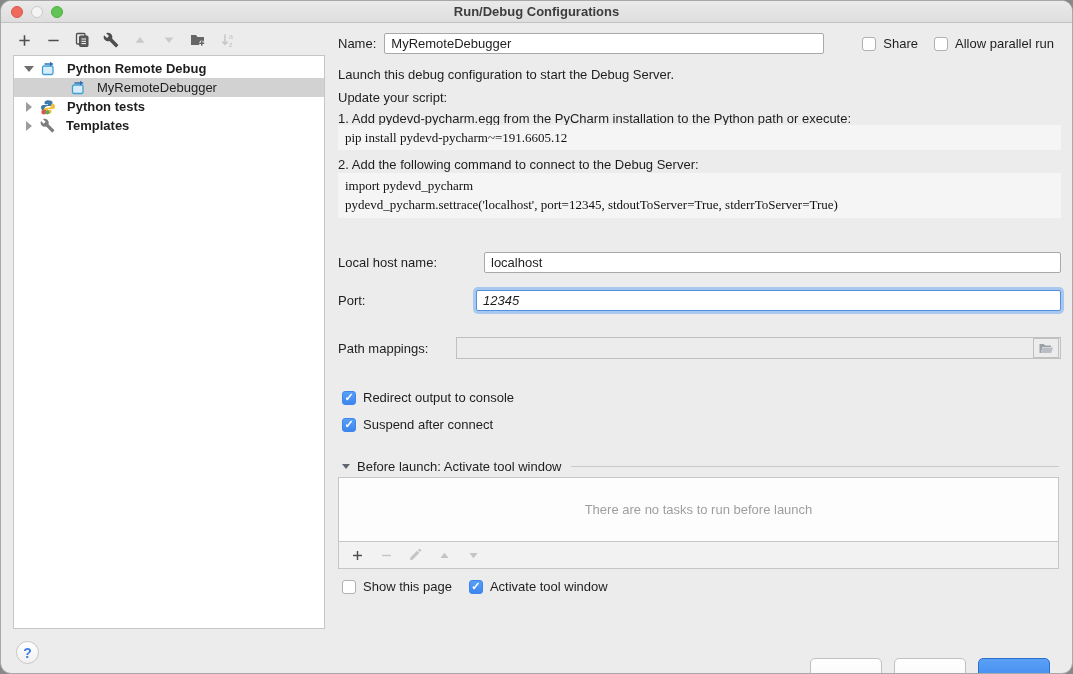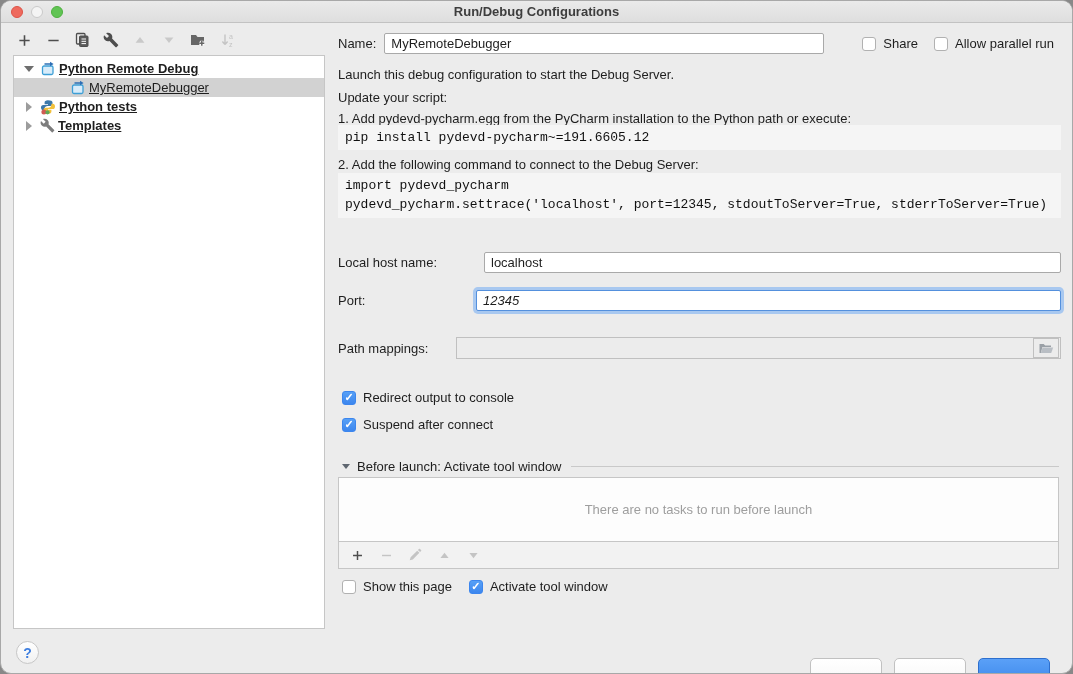--- a/index.html
+++ b/index.html
@@ -20,40 +20,40 @@
   .tl.green{ background:#61c454; border:1px solid #4eb03f; }
   .title{ position:absolute; left:0; right:0; top:3px; text-align:center; color:#3d3d3d; font-weight:bold; }
   
   .lt-toolbar{ position:absolute; left:15px; top:31px; display:flex; gap:13px; align-items:center; }
   .tbtn{ width:16px; height:16px; display:flex; align-items:center; justify-content:center; }
   
   .tree-panel{ position:absolute; left:12px; top:54px; width:312px; height:574px;
     background:#fff; border:1px solid #c6c6c6; padding-top:3px; }
   .tree-row{ display:flex; align-items:center; height:19px; }
   .tree-row.selected{ background:#d2d2d2; }
-  .tree-row .lbl{ margin-left:3px; white-space:nowrap;text-decoration:underline; }
+  .tree-row .lbl{ margin-left:11px; white-space:nowrap; }
   .tree-row .lbl.bold{ font-weight:bold; }
   .twisty-box{ width:12px; margin-left:9px; display:flex; justify-content:center; }
   .tw-exp{ width:0;height:0;border-left:5px solid transparent;border-right:5px solid transparent;border-top:6px solid #6e6e6e; }
   .tw-col{ width:0;height:0;border-top:5px solid transparent;border-bottom:5px solid transparent;border-left:6px solid #9c9c9c; }
   .tree-row .node-icon{ margin-left:5px; flex:0 0 auto; }
   .tree-row.child{ padding-left:56px; }
   
   .help-btn{ position:absolute; left:15px; top:640px; width:23px; height:23px; border-radius:50%;
     background:linear-gradient(#ffffff,#f1f1f1); border:1px solid #c6c6c6; color:#3d7ee0;
     font-weight:bold; font-size:14px; display:flex; align-items:center; justify-content:center; }
   
   .abs{ position:absolute; }
   .row{ display:flex; align-items:center; }
   input.field{ height:21px; border:1px solid #a9a9a9; background:#fff; border-radius:2px;
     font-family:"Liberation Sans", sans-serif; font-size:13px; padding:0 6px; color:#1e1e1e; }
   input.field.focused{ border:1px solid #5490dd; box-shadow:0 0 0 3px #a8c8f0;font-style:italic; }
   .flabel{ white-space:nowrap; }
   .text-line{ white-space:nowrap; }
-  .codeblock{ font-family:Liberation Mono, monospace; font-size:13px; line-height:19px;
+  .codeblock{ font-family:Liberation Serif, serif; font-size:13px; line-height:19px;
     background:#f5f5f5; padding:3px 7px; white-space:pre; color:#111; }
   
   .cb{ width:14px; height:14px; border:1px solid #b1b1b1; border-radius:3px; background:#fff;
     display:inline-flex; align-items:center; justify-content:center; flex:0 0 auto; }
   .cb.checked{ background:linear-gradient(#57a0f6,#3c86ee); border-color:#3c86ee; }
   .cb.checked::after{ content:"✓"; color:#fff; font-size:11px; font-weight:bold; line-height:1; }
   .cb-label{ margin-left:7px; white-space:nowrap; }
   
   .pm-field{ display:flex; align-items:center; height:22px; border:1px solid #c0c0c0; background:#ececec; }
   .pm-input{ flex:1; border:none; background:transparent; height:100%; font-family:"Liberation Sans",sans-serif; font-size:13px; padding:0 6px;}

